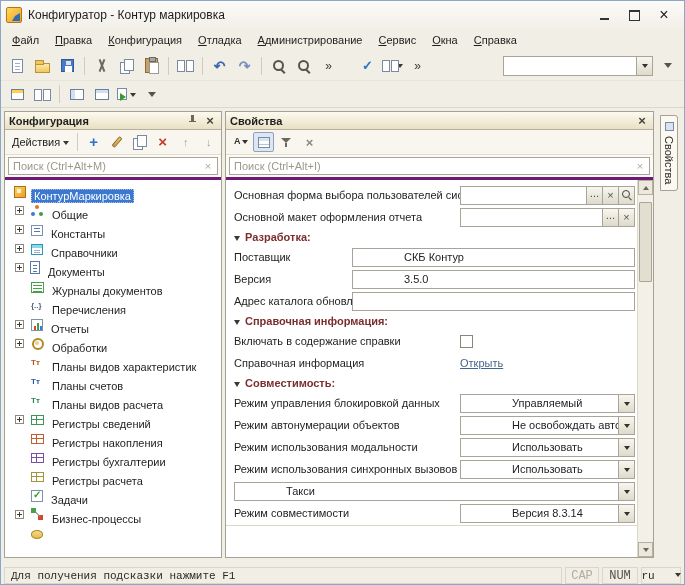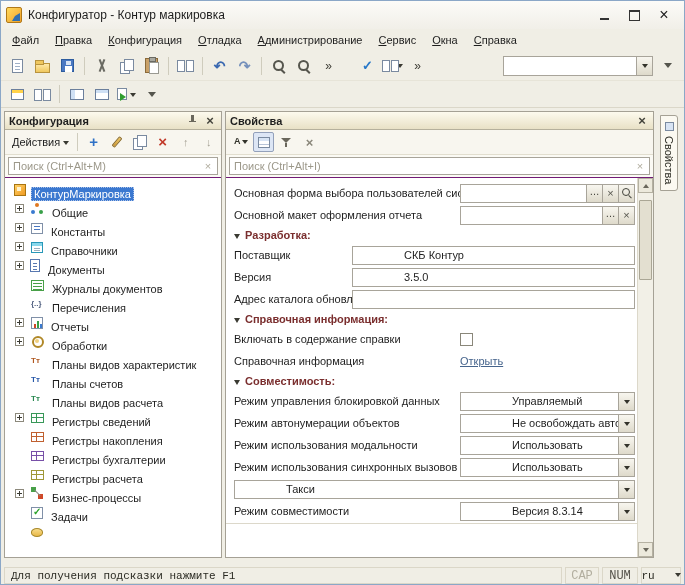--- a/index.html
+++ b/index.html
@@ -93,21 +93,21 @@
 
   .abar{height:25px;flex:none;display:flex;align-items:center;padding:0 3px;background:#f8f6ef;border-bottom:1px solid #e2decf;}
   .abtn{display:flex;align-items:center;padding:2px 4px;}
   .sbtn{width:21px;height:20px;display:flex;align-items:center;justify-content:center;margin:0 1px;flex:none;}
   .i-add::before{content:"+";font-size:15px;font-weight:bold;color:#2f71c6;line-height:13px;}
   .i-edit{width:4px;height:12px;background:linear-gradient(#f0c860,#d09830);border:1px solid #8a6a28;transform:rotate(40deg);border-radius:1px;}
   .i-del::before{content:"×";font-size:15px;font-weight:bold;color:#c23a2a;line-height:13px;}
   .i-up::before{content:"↑";color:#a5a195;font-weight:bold;}
   .i-dn::before{content:"↓";color:#a5a195;font-weight:bold;}
 
-  .srow{flex:none;position:relative;padding:2px 3px;background:#fbfaf4;border-bottom:1px solid #701a75;}
+  .srow{flex:none;position:relative;padding:2px 3px;background:#fbfaf4;border-bottom:3px solid #701a75;}
   input.search{width:100%;height:18px;border:1px solid #a8a49a;background:#fff;padding:0 16px 0 4px;
                font:11px "Liberation Sans",sans-serif;color:#3a3a32;}
   input.search::placeholder{color:#9c988a;opacity:1;}
   .sclear{position:absolute;right:7px;top:5px;width:12px;height:12px;text-align:center;color:#b0ac9e;font-size:11px;line-height:12px;}
   .sclear::before{content:"×";}
 
   
   .tree{flex:1;overflow:hidden;background:#fff;padding-top:2px;}
   .trow{height:19px;display:flex;align-items:center;padding-left:10px;white-space:nowrap;}
   .trow.root{padding-left:6px;}
@@ -431,28 +431,28 @@
           <span class="exp none"></span>
           <span class="ti t-reg t-breg"></span>
           <span class="tlabel">Регистры бухгалтерии</span>
         </div>
         <div class="trow">
           <span class="exp none"></span>
           <span class="ti t-reg t-creg"></span>
           <span class="tlabel">Регистры расчета</span>
         </div>
         <div class="trow">
+          <span class="exp none"></span>
+          <span class="ti t-task"></span>
+          <span class="tlabel">Задачи</span>
+        </div>
+        <div class="trow">
           <span class="exp"></span>
           <span class="ti t-bp"></span>
           <span class="tlabel">Бизнес-процессы</span>
-        </div>
-        <div class="trow">
-          <span class="exp none"></span>
-          <span class="ti t-task"></span>
-          <span class="tlabel">Задачи</span>
         </div>
         <div class="trow">
           <span class="exp none"></span>
           <span class="ti t-ext"></span>
         </div>
       </div>
     </div>
 
     <div class="panel rightp">
       <div class="phead">

